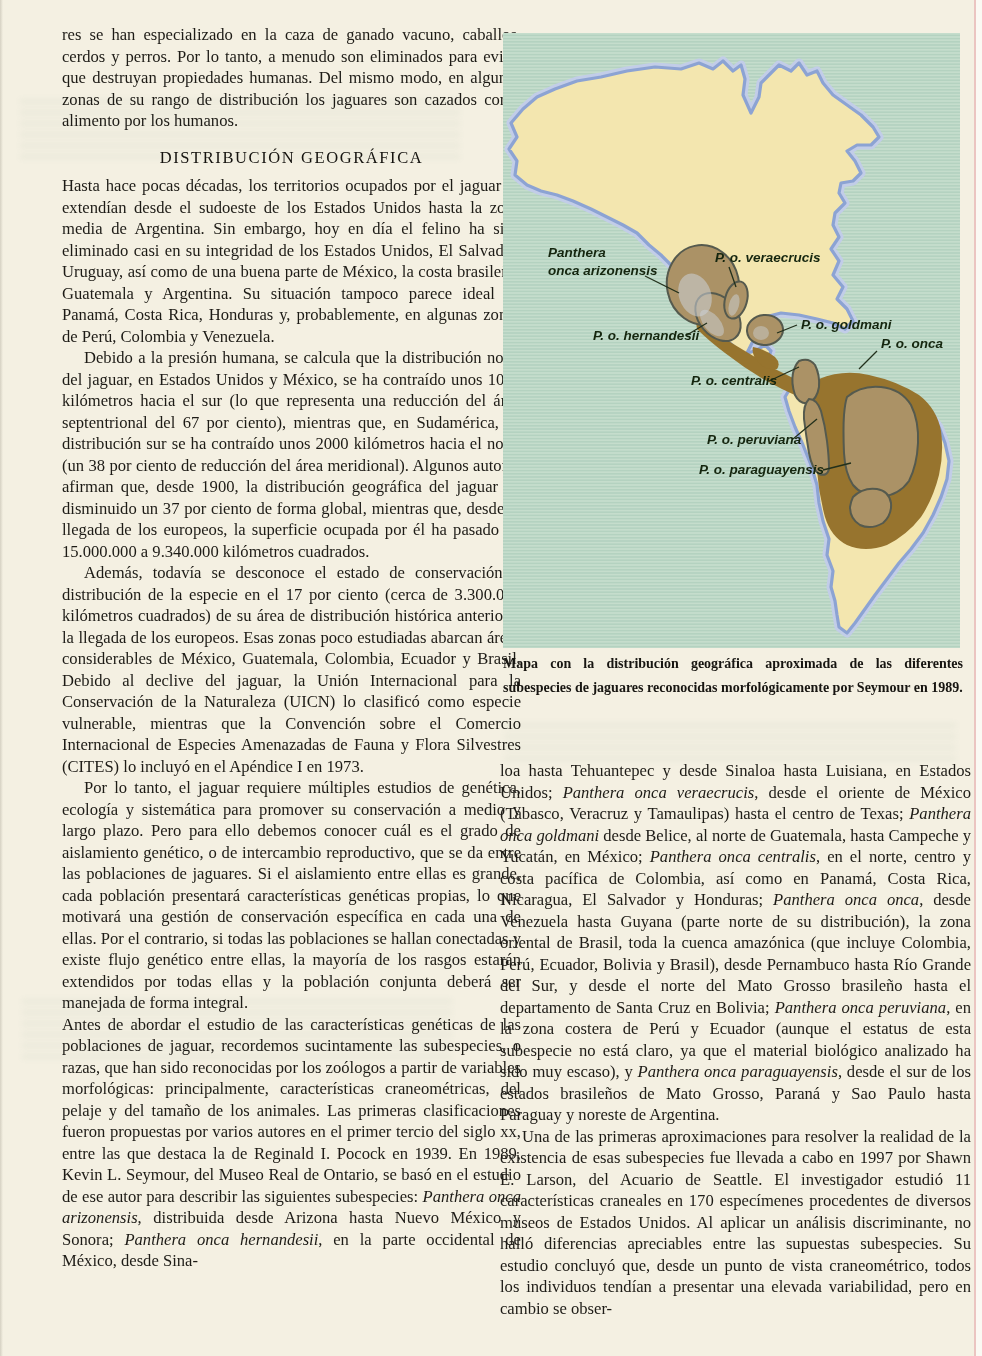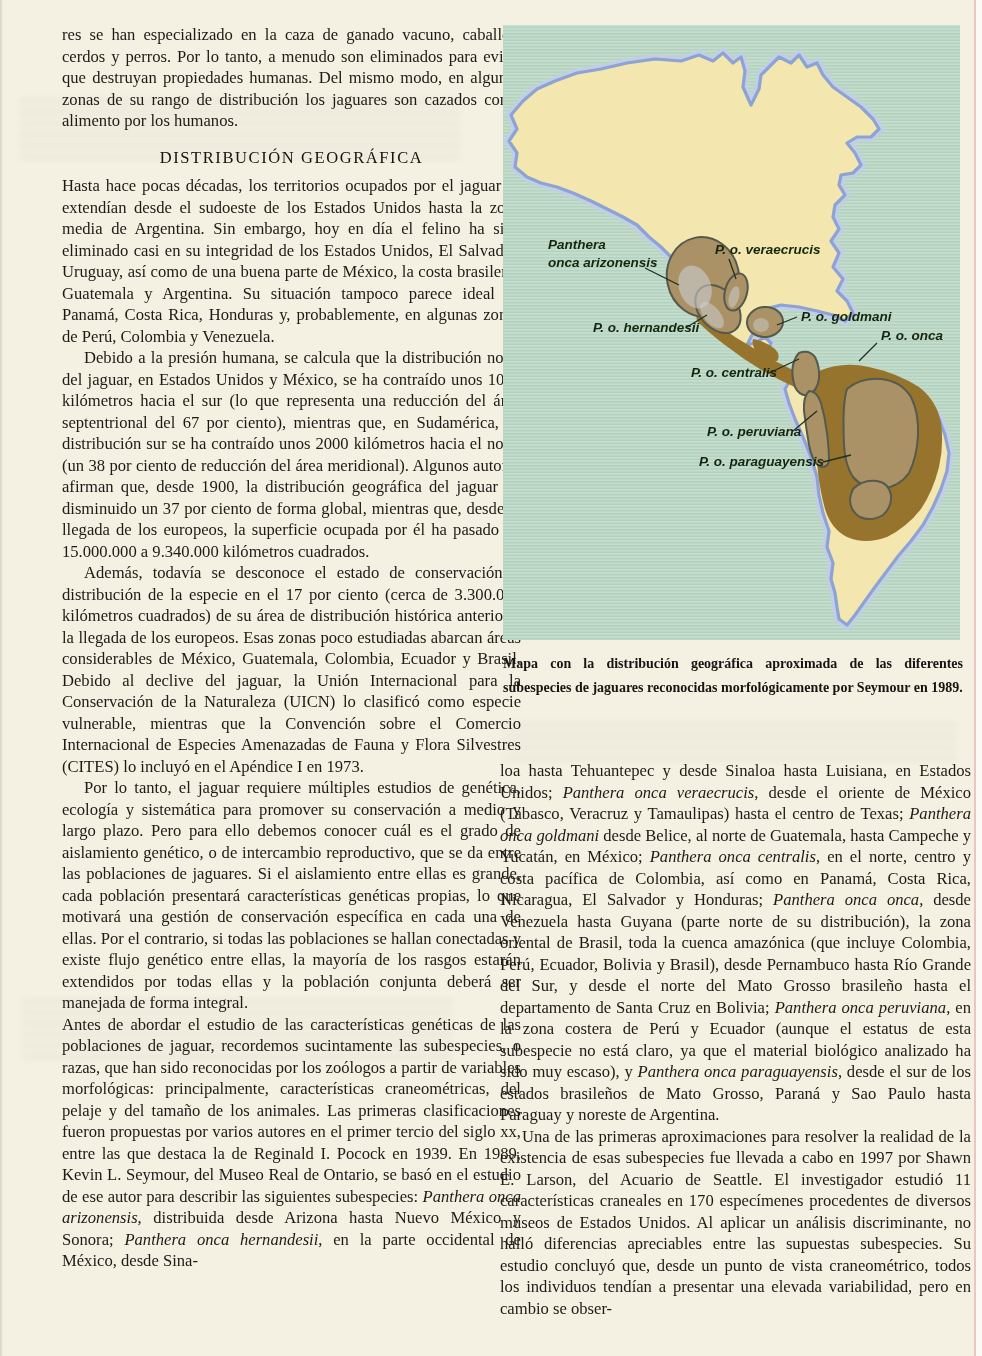--- a/index.html
+++ b/index.html
@@ -13,21 +13,21 @@
   .col p{margin:0;}
   .col p.indent{text-indent:22px;}
   .col h3{
     margin:15px 0 7px 0;text-align:center;font-size:16.5px;font-weight:400;
     letter-spacing:1.6px;color:#14120e;
   }
   .it{font-style:italic;}
   .bd{font-weight:700;}
   #left-col{left:18px;top:24px;width:459px;margin-left:44px;}
   #right-col{left:500px;top:760px;width:471px;}
-  #map-wrap{position:absolute;left:503px;top:25px;width:457px;height:615px;}
+  #map-wrap{position:absolute;left:503px;top:33px;width:457px;height:615px;}
   #map-caption{
     position:absolute;left:503px;top:652px;width:460px;
     font-size:14px;line-height:23.5px;font-weight:700;text-align:justify;color:#171511;
   }
   .map-label{
     font-family:"Liberation Sans","DejaVu Sans",sans-serif;
     font-style:italic;font-weight:700;font-size:13.5px;fill:#15260f;
   }
   .pointer{stroke:#22301c;stroke-width:1.3;fill:none;}
   .ghost{position:absolute;pointer-events:none;opacity:.22;filter:blur(3px);

